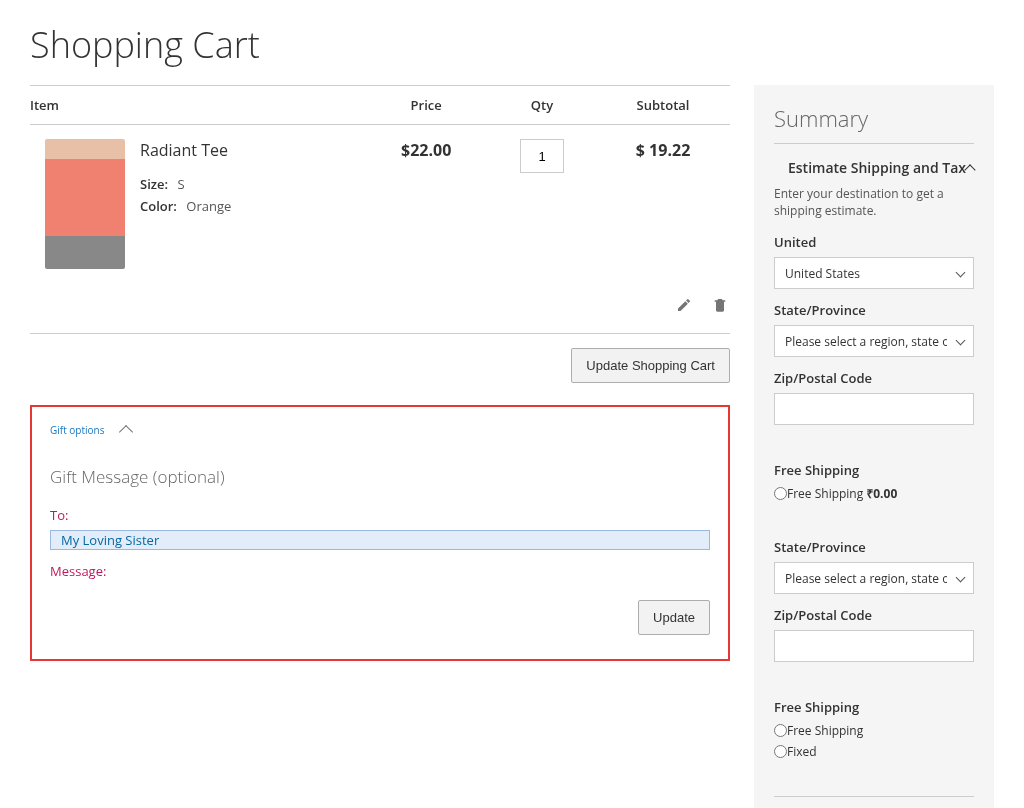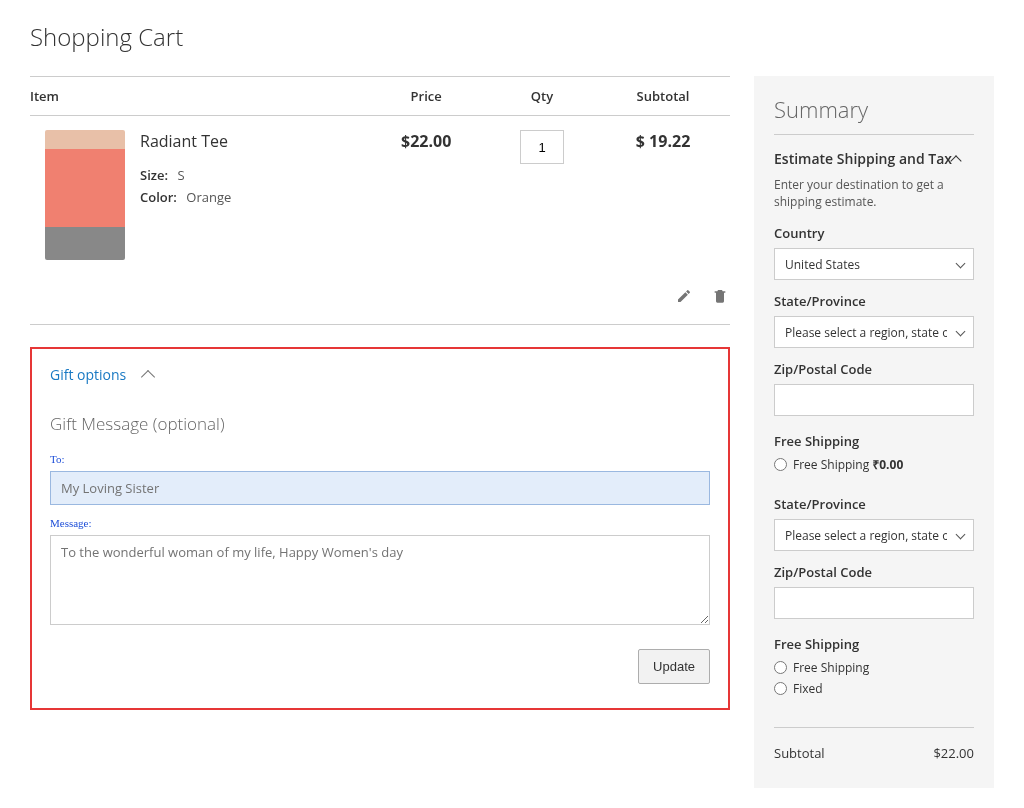--- a/index.html
+++ b/index.html
@@ -4,24 +4,24 @@
   <style>
     * { box-sizing: border-box; margin: 0; padding: 0; }
     body {
       font-family: 'Open Sans', Arial, sans-serif;
       font-size: 14px;
       color: #333;
       background: #fff;
       padding: 20px 30px;
     }
     h1 {
-      font-size: 24px;
+      font-size: 36px;
       font-weight: 300;
       color: #333;
-      margin-bottom: 23px;
+      margin-bottom: 16px;
     }
     .container {
       display: flex;
       gap: 24px;
     }
     .main-col { flex: 1; }
     .sidebar { width: 240px; }
 
     
     .cart-table {
@@ -107,21 +107,21 @@
     }
 
     
     .gift-box {
       border: 2px solid #e63636;
       padding: 16px 18px 24px;
       margin-top: 22px;
     }
     .gift-toggle {
       color: #1979c3;
-      font-size: 14px;
+      font-size: 10px;
       cursor: pointer;
       display: flex;
       align-items: center;
       gap: 17px;
     }
     .gift-toggle .chev {
       display: inline-block;
       width: 10px; height: 10px;
       border-left: 1px solid #757575;
       border-top: 1px solid #757575;
@@ -130,32 +130,31 @@
     }
     .gift-heading {
       font-size: 17px;
       font-weight: 300;
       color: #666;
       margin: 28px 0 18px;
     }
     .gift-field { margin-bottom: 12px; }
     .gift-field label {
       display: block;
-      font-size: 11px;
+      font-size: 13px;
       margin-bottom: 6px;
-      color: #1d4ed8;
-      font-family: Liberation Serif, serif;
+      color: #be185d;
     }
     .gift-field input, .gift-field textarea {
       width: 100%;
-      padding: 7px 10px;
+      padding: 0 10px;
       border: 1px solid #ccc;
       font-size: 13px;
       font-family: inherit;
-      color: #737373;
+      color: #0369a1;
     }
     .gift-field input.highlighted {
       background: #e3edfa;
       border: 1px solid #9ab8e0;
     }
     .gift-field textarea {
       height: 90px;
       resize: vertical;
     }
     .gift-actions {
@@ -171,21 +170,21 @@
     .summary h2 {
       font-size: 22px;
       font-weight: 300;
       color: #666;
       border-bottom: 1px solid #ccc;
       padding-bottom: 10px;
       margin-bottom: 14px;
     }
     .estimate-header {
       display: flex;
-      justify-content: flex-start;
+      justify-content: flex-end;
       align-items: center;
       font-size: 14px;
       font-weight: 600;
       margin-bottom: 8px;
       cursor: pointer;
     }
     .estimate-header .chev {
       width: 8px; height: 8px;
       border-left: 1px solid #333;
       border-top: 1px solid #333;
@@ -226,31 +225,30 @@
       position: absolute;
       right: 10px;
       top: 12px;
       width: 6px; height: 6px;
       border-right: 1px solid #555;
       border-bottom: 1px solid #555;
       transform: rotate(45deg);
       pointer-events: none;
     }
     .shipping-method {
-      margin: 16px 0;
+      margin: 36px 0;
     }
     .shipping-method .method-title {
       font-weight: 600;
       font-size: 13px;
       margin-bottom: 6px;
     }
     .radio-line {
       display: flex;
       align-items: center;
-      gap: 6px;
       font-size: 12px;
       margin-bottom: 4px;
     }
     .radio-line input { margin: 0; }
     .totals {
       border-top: 1px solid #ccc;
       padding-top: 12px;
       margin-top: 30px;
     }
     .total-row {
@@ -310,36 +308,38 @@
             <span class="icon">
               <svg viewBox="0 0 24 24" width="16" height="16" fill="#757575">
                   <path d="M6 7h12v13a2 2 0 0 1-2 2H8a2 2 0 0 1-2-2V7zm3-4h6l1 2h4v2H4V5h4l1-2z"></path>
                 </svg>
             </span>
           </td>
         </tr>
       </tbody>
     </table>
 
+    <div class="update-row">
+      <button class="btn">Update Shopping Cart</button>
+    </div>
 
     <div class="gift-box">
       <div class="gift-toggle">
         <span>Gift options</span>
         <span class="chev"></span>
       </div>
 
       <div class="gift-heading">Gift Message (optional)</div>
 
       <div class="gift-field">
         <label>To:</label>
         <input type="text" class="highlighted" value="My Loving Sister" style="">
       </div>
       <div class="gift-field">
         <label>Message:</label>
-        <textarea style="">To the wonderful woman of my life, Happy Women's day</textarea>
       </div>
 
       <div class="gift-actions">
         
         <button class="btn">Update</button>
       </div>
     </div>
 
   </div>
 
@@ -347,21 +347,21 @@
     <div class="summary">
       <h2>Summary</h2>
 
       <div class="estimate-header">
         <span>Estimate Shipping and Tax</span>
         <span class="chev"></span>
       </div>
       <div class="estimate-desc">Enter your destination to get a shipping estimate.</div>
 
       <div class="field-group">
-        <label>Country</label>
+        <label>United</label>
         <div class="select-wrap">
           <select>
             <option>United States</option>
           </select>
         </div>
       </div>
 
       <div class="field-group">
         <label>State/Province</label>
         <div class="select-wrap">

